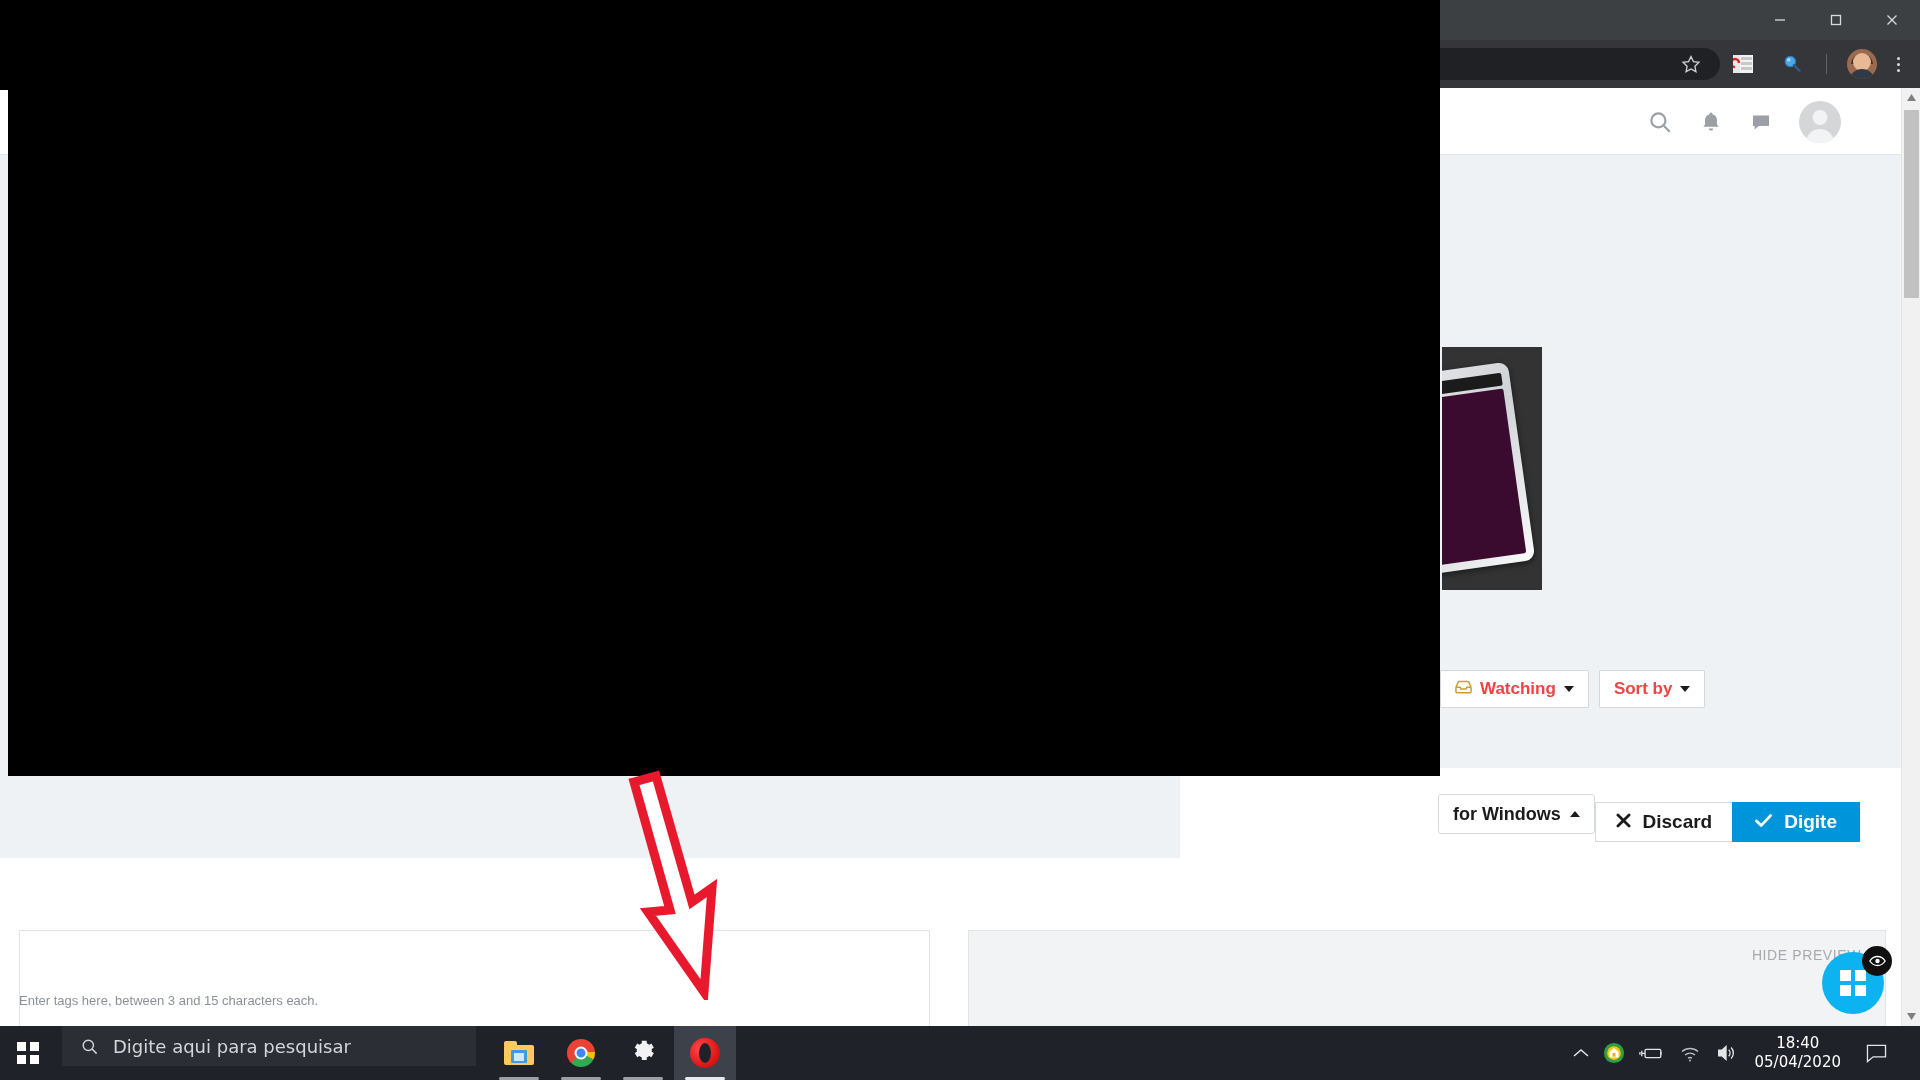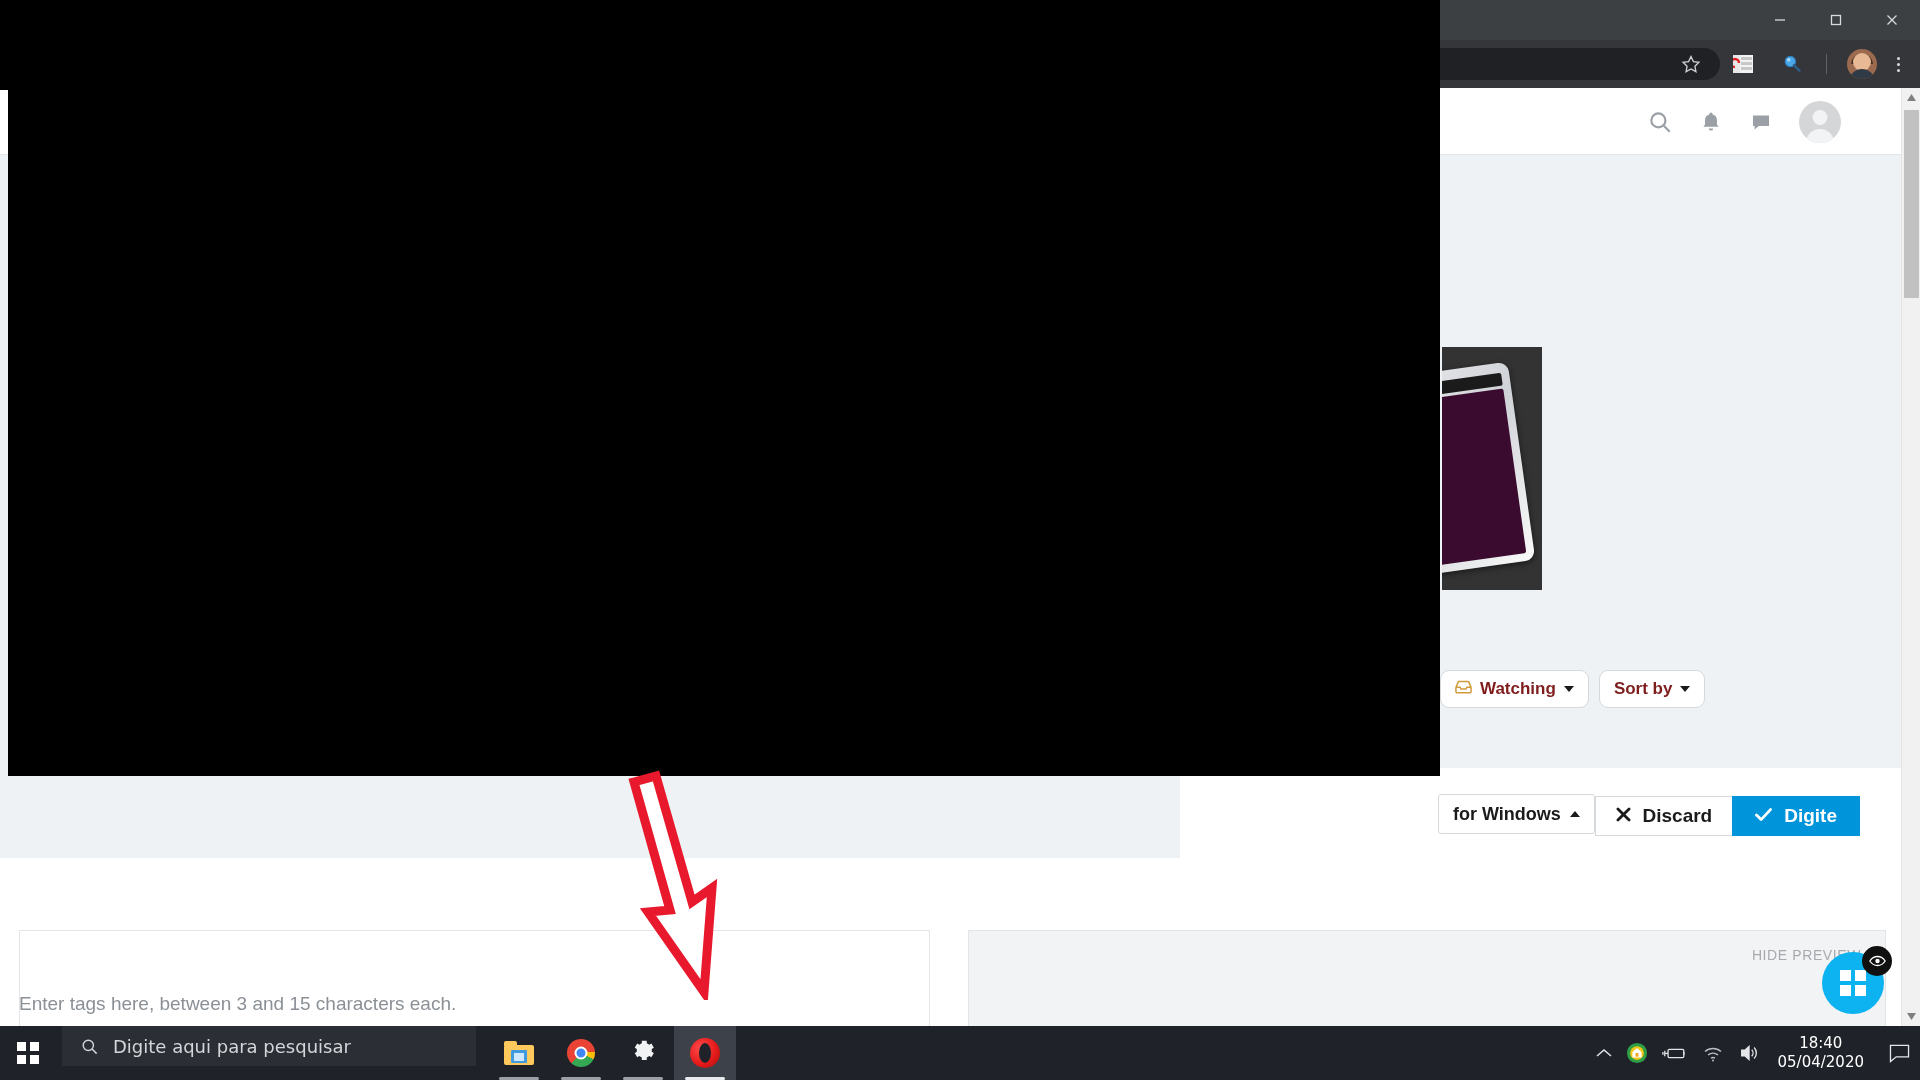--- a/index.html
+++ b/index.html
@@ -129,39 +129,39 @@
     position: absolute; left: 8px; top: 10px; right: 8px; height: 13px;
     background: #1b1b1b; border-radius: 2px;
   }
 
   .filter-row {
     position: absolute; left: 1440px; top: 515px;
     display: flex; gap: 10px;
   }
   .pill-btn {
     height: 38px; padding: 0 14px;
-    background: #ffffff; border: 1px solid #d6d9dc; border-radius: 9px;
+    background: #ffffff; border: 1px solid #d6d9dc; border-radius: 1px;
     display: flex; align-items: center; gap: 8px;
-    font-size: 17px; color: #7f1d1d; font-weight: 700;
+    font-size: 17px; color: #ef4444; font-weight: 700;
     white-space: nowrap;
   }
   .caret-down { width: 0; height: 0; border-left: 5px solid transparent; border-right: 5px solid transparent; border-top: 6px solid #1b1b1b; }
   .caret-up   { width: 0; height: 0; border-left: 5px solid transparent; border-right: 5px solid transparent; border-bottom: 6px solid #1b1b1b; }
 
   .action-bar {
     position: absolute; left: 1180px; top: 613px; width: 721px; height: 90px;
     background: #ffffff;
   }
   .windows-select {
     position: absolute; left: 258px; top: 26px; height: 40px; padding: 0 14px;
     background: #ffffff; border: 1px solid #d6d9dc; border-radius: 3px;
     display: flex; align-items: center; gap: 9px;
     font-size: 18px; color: #1b1b1b; font-weight: 700; white-space: nowrap;
   }
-  .btn-group { position: absolute; right: 41px; top: 28px; display: flex; margin-left: 36px; }
+  .btn-group { position: absolute; right: 41px; top: 34px; display: flex; margin-left: 36px; }
   .btn-discard {
     height: 40px; padding: 0 20px;
     background: #ffffff; border: 1px solid #d6d9dc; border-right: none;
     display: flex; align-items: center; gap: 12px;
     font-size: 19px; color: #1b1b1b; font-weight: 700;
   }
   .btn-submit {
     height: 40px; padding: 0 22px;
     background: #0095da; border: 1px solid #0095da;
     display: flex; align-items: center; gap: 12px;
@@ -172,21 +172,21 @@
   .lower-band {
     position: absolute; left: 0; top: 703px; width: 1901px; height: 235px;
     background: #ffffff;
   }
   .tags-box {
     position: absolute; left: 19px; top: 72px; width: 911px; height: 187px;
     background: #ffffff; border: 1px solid #e2e4e6;
   }
   .tags-hint {
     position: absolute; left: 19px; top: 993px;
-    font-size: 19px; color: #8a9096;
+    font-size: 13px; color: #8a9096;
   }
   .preview-box {
     position: absolute; left: 968px; top: 72px; width: 918px; height: 187px;
     background: #f2f3f4; border: 1px solid #e2e4e6;
   }
   .hide-preview {
     position: absolute; right: 24px; top: 16px;
     font-size: 14px; letter-spacing: .6px; color: #a6aaae; font-weight: 400;
   }
 
@@ -271,21 +271,21 @@
     display: flex; align-items: center; justify-content: center;
   }
   .tb-app.active { background: #3d4149; }
   .tb-underline {
     position: absolute; bottom: 0; left: 11px; width: 40px; height: 3px;
     background: #9aa0a6; border-radius: 2px;
   }
   .tb-app.active .tb-underline { background: #e8eaed; width: 40px; }
   .tray {
     position: absolute; right: 0; top: 0; height: 54px;
-    display: flex; align-items: center; gap: 14px; padding-right: 4px;
+    display: flex; align-items: center; gap: 14px; padding-right: 27px;
   }
   .tray-icon { color: #e3e5e8; display: flex; align-items: center; justify-content: center; }
   .clock {
     display: flex; flex-direction: column; align-items: center; justify-content: center;
     font-size: 15px; color: #ffffff; line-height: 1.25;
     font-family: "DejaVu Sans", sans-serif; margin: 0 4px;
   }
   .action-center { width: 34px; display: flex; align-items: center; justify-content: center; }
 
   

